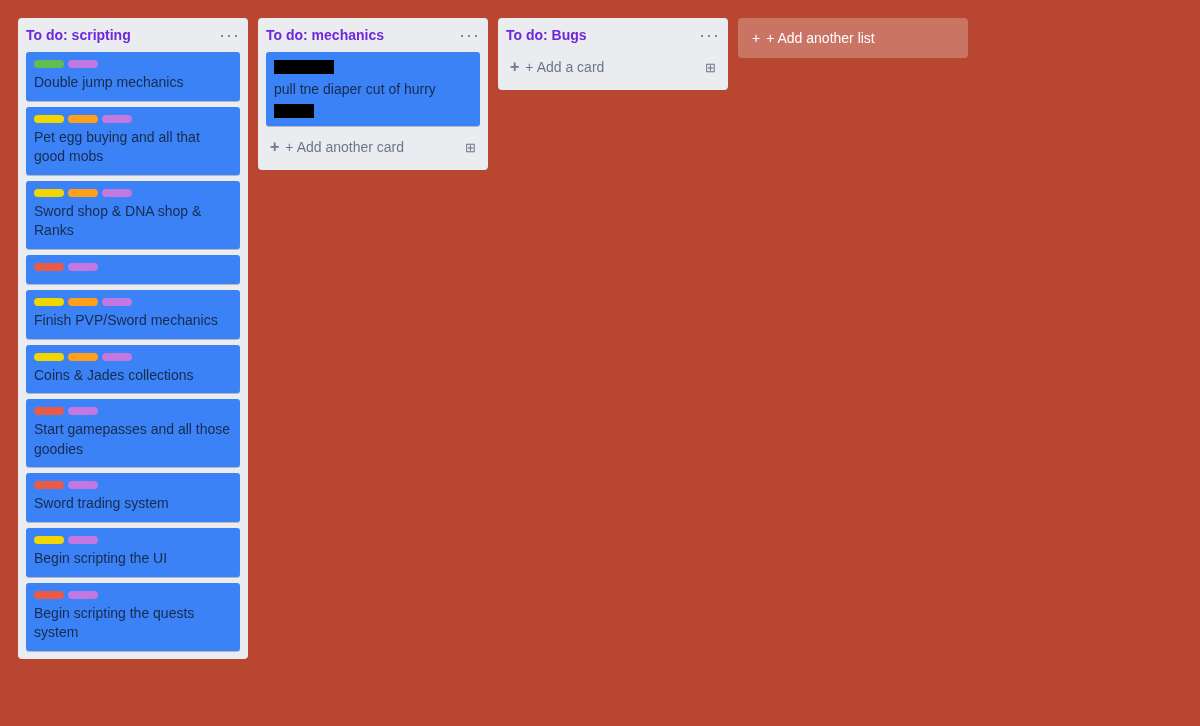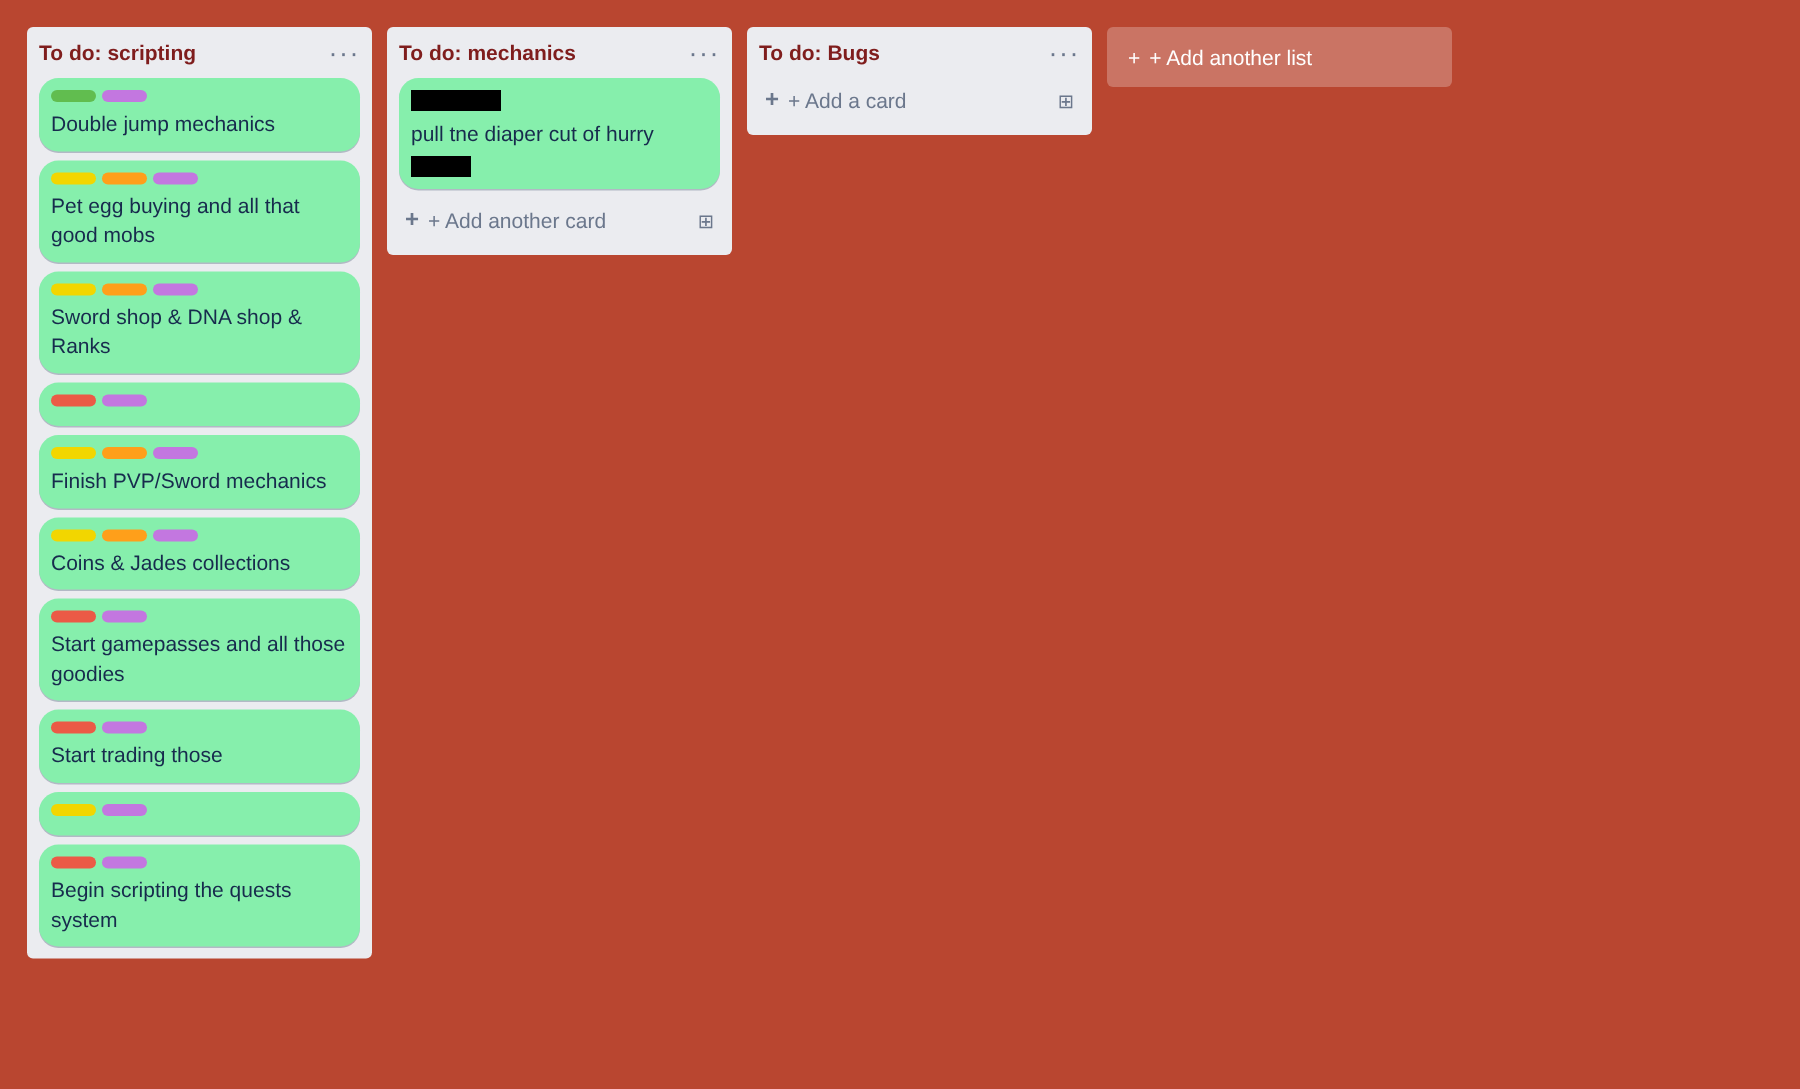--- a/index.html
+++ b/index.html
@@ -26,32 +26,32 @@
     }
     .list-header {
       display: flex;
       justify-content: space-between;
       align-items: center;
       margin-bottom: 8px;
     }
     .list-title {
       font-weight: 700;
       font-size: 14px;
-      color: #7f1d1d;
+      color: #6d28d9;
     }
     .list-menu-icon {
       color: #6b778c;
       cursor: pointer;
       font-size: 18px;
       letter-spacing: 1px;
       line-height: 1;
     }
     .card {
-      background: #86efac;
-      border-radius: 13px;
+      background: #3b82f6;
+      border-radius: 3px;
       padding: 8px;
       margin-bottom: 6px;
       box-shadow: 0 1px 0 rgba(9,30,66,0.25);
       cursor: pointer;
     }
     .card:last-of-type {
       margin-bottom: 0;
     }
     .tag-row {
       display: flex;
@@ -181,27 +181,28 @@
             <div class="tag" style="width: 30px; background: rgb(235, 90, 70);"></div>
             <div class="tag" style="width: 30px; background: rgb(195, 119, 224);"></div>
           </div>
           <div class="card-text">Start gamepasses and all those goodies</div>
         </div>
         <div class="card">
           <div class="tag-row">
             <div class="tag" style="width: 30px; background: rgb(235, 90, 70);"></div>
             <div class="tag" style="width: 30px; background: rgb(195, 119, 224);"></div>
           </div>
-          <div class="card-text">Start trading those</div>
-        </div>
-        <div class="card">
-          <div class="tag-row">
-            <div class="tag" style="width: 30px; background: rgb(242, 214, 0);"></div>
-            <div class="tag" style="width: 30px; background: rgb(195, 119, 224);"></div>
-          </div>
+          <div class="card-text">Sword trading system</div>
+        </div>
+        <div class="card">
+          <div class="tag-row">
+            <div class="tag" style="width: 30px; background: rgb(242, 214, 0);"></div>
+            <div class="tag" style="width: 30px; background: rgb(195, 119, 224);"></div>
+          </div>
+          <div class="card-text">Begin scripting the UI</div>
         </div>
         <div class="card">
           <div class="tag-row">
             <div class="tag" style="width: 30px; background: rgb(235, 90, 70);"></div>
             <div class="tag" style="width: 30px; background: rgb(195, 119, 224);"></div>
           </div>
           <div class="card-text">Begin scripting the quests system</div>
         </div>
       </div>
 

